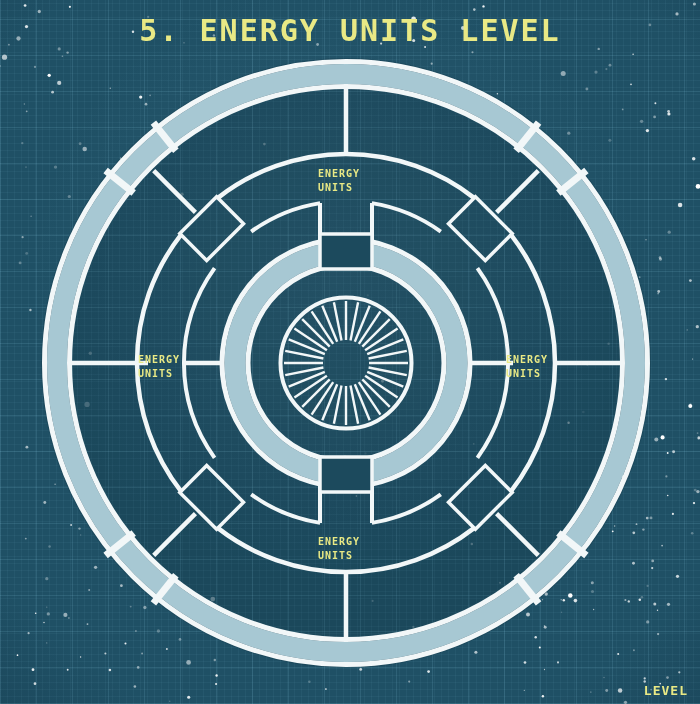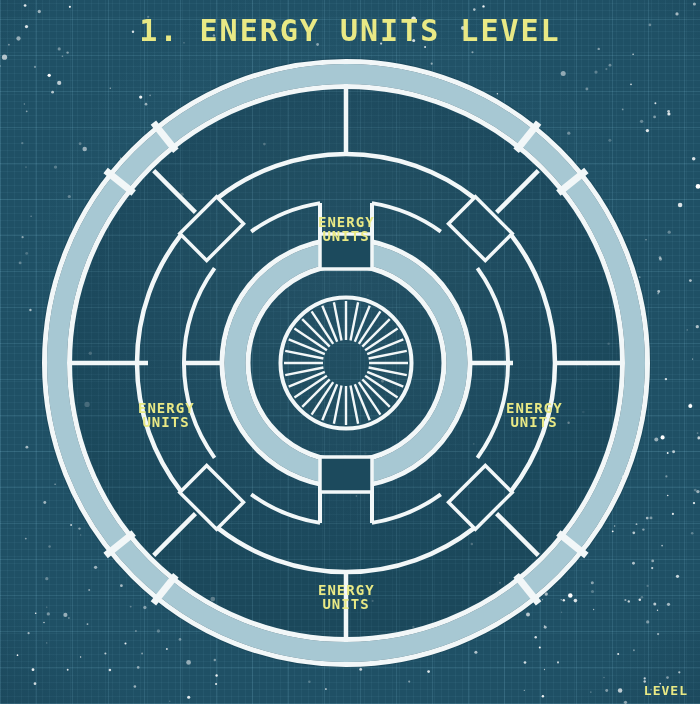--- a/index.html
+++ b/index.html
@@ -10,22 +10,22 @@
       radial-gradient(circle 430px at 48% 40%, rgba(160,210,230,0.08), transparent 72%),
       repeating-linear-gradient(0deg,  rgba(140,205,230,0.14) 0px, rgba(140,205,230,0.14) 1px, transparent 1px, transparent 36px),
       repeating-linear-gradient(90deg, rgba(140,205,230,0.14) 0px, rgba(140,205,230,0.14) 1px, transparent 1px, transparent 36px),
       repeating-linear-gradient(0deg,  rgba(140,205,230,0.055) 0px, rgba(140,205,230,0.055) 1px, transparent 1px, transparent 7px),
       repeating-linear-gradient(90deg, rgba(140,205,230,0.055) 0px, rgba(140,205,230,0.055) 1px, transparent 1px, transparent 7px);}
   #vignette{position:absolute;inset:0;
     background:radial-gradient(ellipse 120% 115% at 50% 46%, rgba(0,0,0,0) 52%, rgba(2,16,30,0.5) 104%);}
   #diagram{position:absolute;left:0;top:0;}
   #title{position:absolute;top:13px;left:0;right:0;text-align:center;
     font-size:30px;font-weight:bold;letter-spacing:2px;color:#e9e985;white-space:nowrap;}
-  .eu-label{position:absolute;width:56px;text-align:center;color:#e9e985;
-    font-weight:bold;font-size:14px;letter-spacing:1px;line-height:14px;margin-top:48px;}
+  .eu-label{position:absolute;width:56px;text-align:left;color:#e9e985;
+    font-weight:bold;font-size:10px;letter-spacing:1px;line-height:14px;}
   #signature{position:absolute;right:12px;bottom:6px;color:#e9e985;
     font-weight:bold;font-size:13px;letter-spacing:1px;}
 </style>
 </head>
 <body>
 
 <div id="bg"></div>
 <div id="vignette"></div>
 
 <svg id="diagram" width="700" height="704" viewBox="0 0 700 704">
@@ -352,21 +352,21 @@
       <line x1="323.4" y1="358.5" x2="285.2" y2="350.9" stroke="#f2f7f8" stroke-width="2.4"></line>
       <line x1="324.8" y1="354.2" x2="288.7" y2="339.3" stroke="#f2f7f8" stroke-width="2.4"></line>
       <line x1="326.9" y1="350.2" x2="294.4" y2="328.6" stroke="#f2f7f8" stroke-width="2.4"></line>
       <line x1="329.7" y1="346.7" x2="302.2" y2="319.2" stroke="#f2f7f8" stroke-width="2.4"></line>
       <line x1="333.2" y1="343.9" x2="311.6" y2="311.4" stroke="#f2f7f8" stroke-width="2.4"></line>
       <line x1="337.2" y1="341.8" x2="322.3" y2="305.7" stroke="#f2f7f8" stroke-width="2.4"></line>
       <line x1="341.5" y1="340.4" x2="333.9" y2="302.2" stroke="#f2f7f8" stroke-width="2.4"></line>
     </g>
   </svg>
 
-<div id="title">1. ENERGY UNITS LEVEL</div>
+<div id="title">5. ENERGY UNITS LEVEL</div>
 
 <div class="eu-label" style="left:318px;top:167px">
   <div>ENERGY</div>
   <div>UNITS</div>
 </div>
 <div class="eu-label" style="left:506px;top:353px">
   <div>ENERGY</div>
   <div>UNITS</div>
 </div>
 <div class="eu-label" style="left:318px;top:535px">

